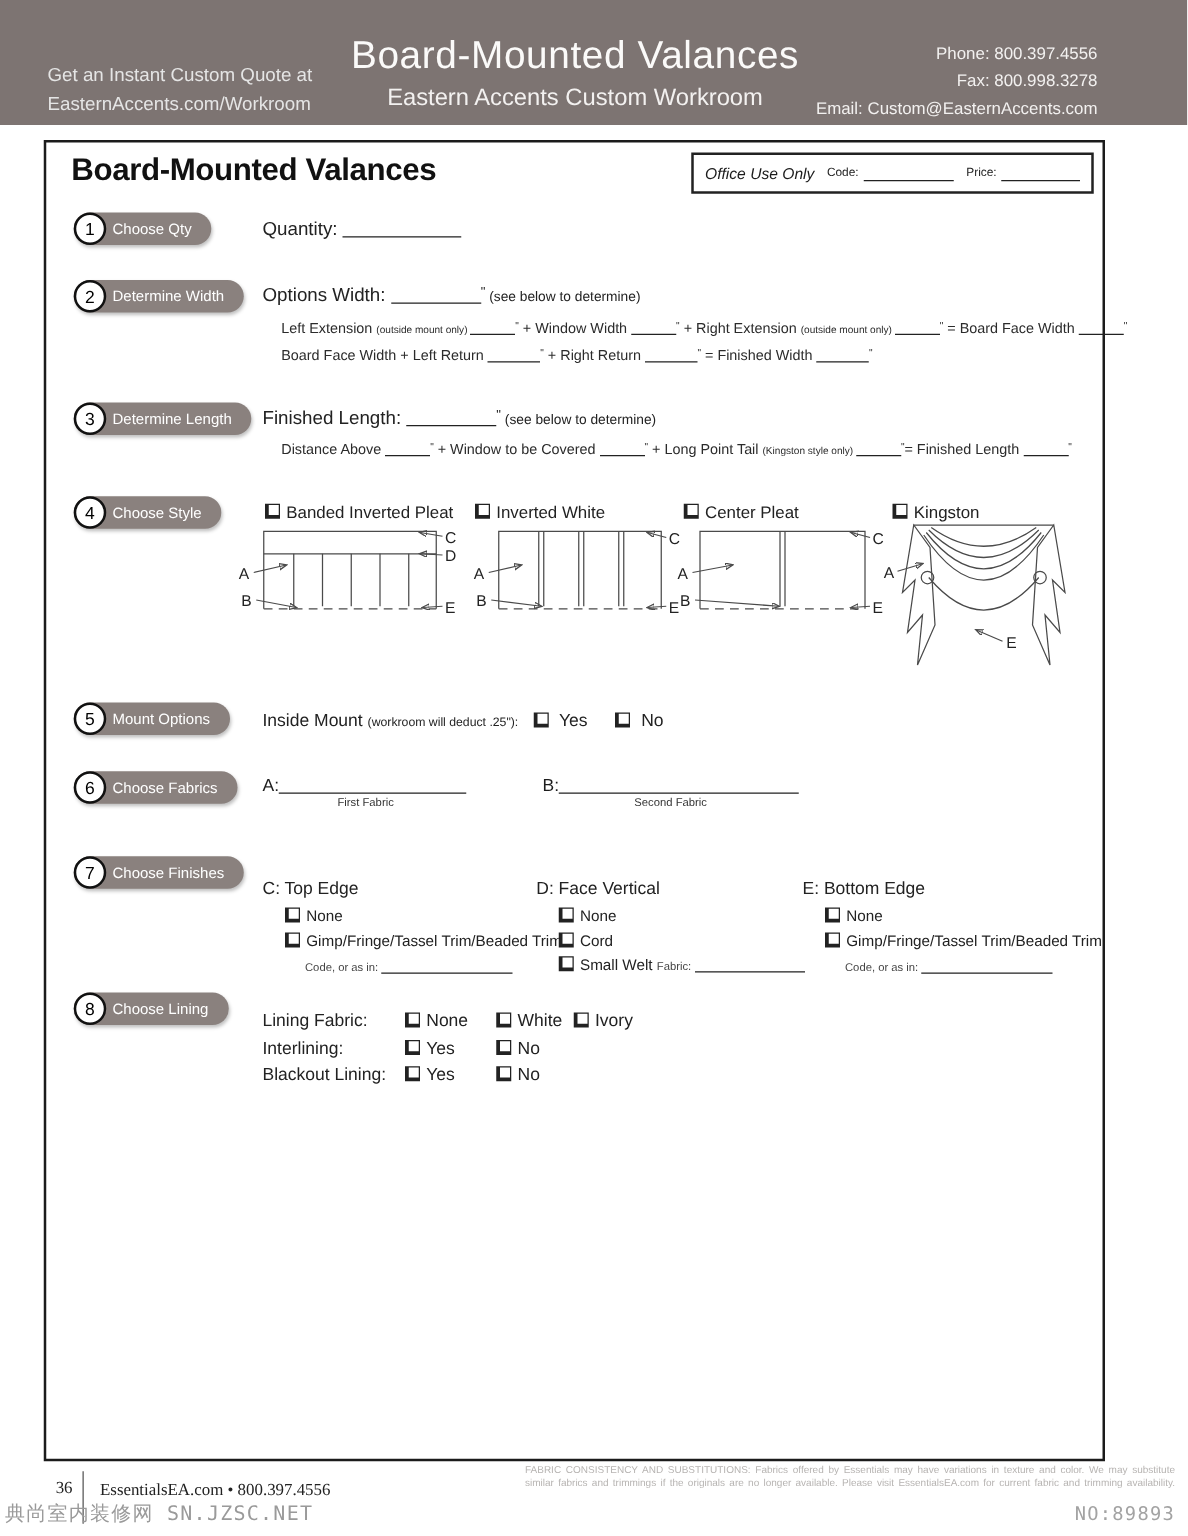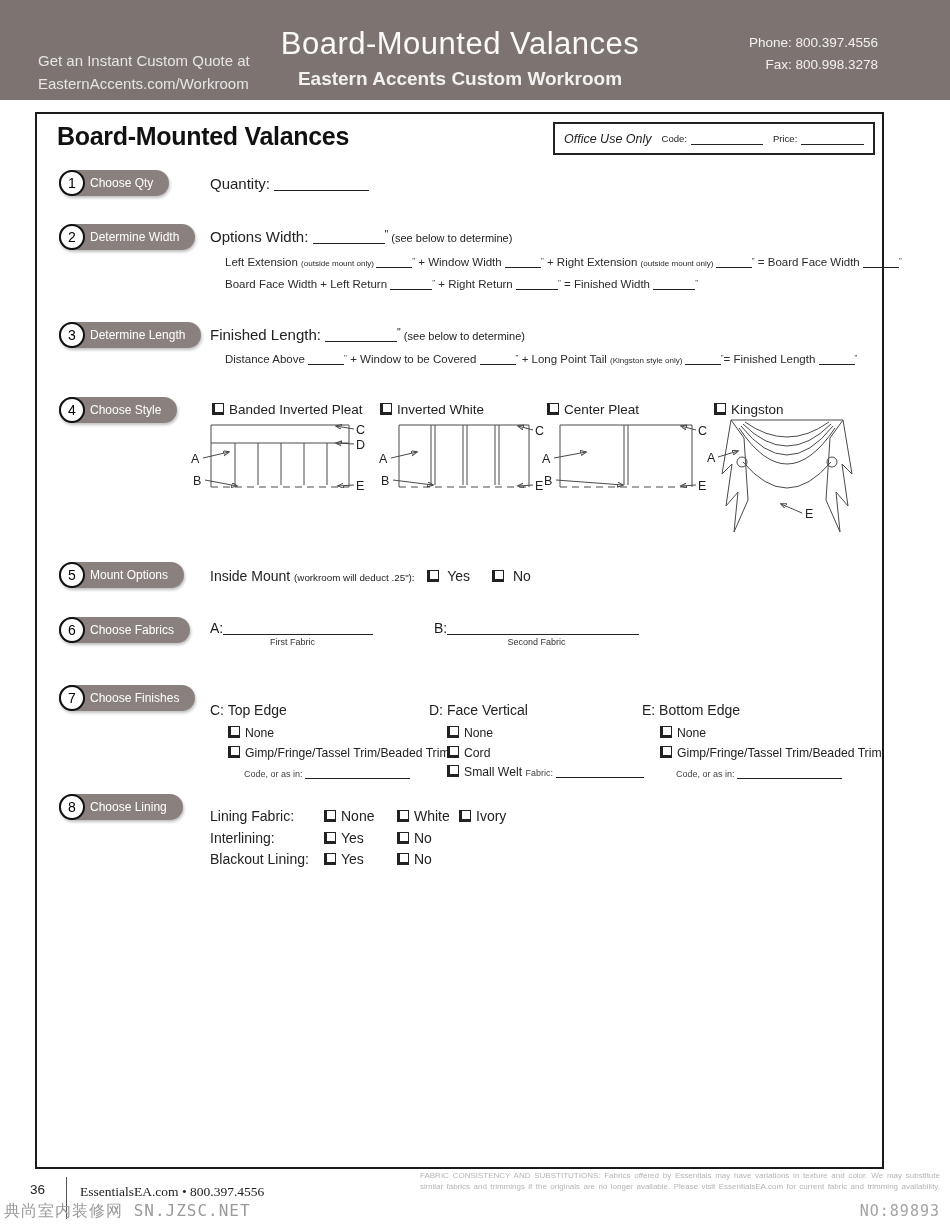--- a/index.html
+++ b/index.html
@@ -4,21 +4,21 @@
 <style>
   html,body{margin:0;padding:0;background:#fff;}
   #page{position:relative;width:950px;height:1229px;background:#ffffff;overflow:hidden;
         font-family:"Liberation Sans",sans-serif;color:#1c1c1c;}
   
   .topbar{position:absolute;left:0;top:0;width:950px;height:100px;background:#7d7472;}
   .quote{position:absolute;left:38px;top:49px;font-size:15px;line-height:23px;color:#e5e5e5;}
   .banner-title{position:absolute;left:200px;top:26px;width:520px;text-align:center;
                 font-size:31px;font-weight:400;color:#fbfaf9;letter-spacing:.5px;}
   .banner-sub{position:absolute;left:200px;top:68px;width:520px;text-align:center;
-              font-size:19px;color:#f3f1f0;font-weight:bold;}
+              font-size:19px;color:#f3f1f0;}
   .contact{position:absolute;right:72px;top:32px;text-align:right;font-size:13.5px;
            line-height:22px;color:#f3f1f0;}
   
   .paper{position:absolute;left:35px;top:112px;width:849px;height:1057px;
          border:2px solid #1b1b1b;box-sizing:border-box;background:#fff;}
   .form-title{position:absolute;left:20px;top:8px;font-size:25px;font-weight:600;
               letter-spacing:-.3px;color:#111;}
   .office-box{position:absolute;left:516px;top:8px;width:322px;height:33px;border:2px solid #222;
               box-sizing:border-box;display:flex;align-items:center;padding:0 9px;}
   .office-label{font-size:12.5px;margin-right:10px;white-space:nowrap;font-style:italic;}
@@ -53,22 +53,22 @@
   .s7col{position:absolute;}
   .s7head{font-size:14px;margin-bottom:6px;color:#222;margin-top:20px;}
   .s7item{font-size:12.2px;margin-left:18px;line-height:19.5px;white-space:nowrap;color:#222;}
   .s7code{font-size:9px;color:#444;margin-left:34px;margin-top:3px;white-space:nowrap;}
   .s7fab{font-size:9px;color:#444;}
   
   .s8row{font-size:14px;line-height:21.5px;white-space:nowrap;color:#222;}
   .s8label{display:inline-block;width:114px;}
   .s8opt{display:inline-block;}
   
-  .page-num{position:absolute;left:30px;top:1182px;width:28px;
-            font-family:Liberation Sans, sans-serif;font-size:13.5px;color:#222;}
+  .page-num{position:absolute;left:30px;top:1182px;width:28px;text-align:right;
+            font-family:Liberation Serif, serif;font-size:13.5px;color:#222;}
   .foot-divider{position:absolute;left:66px;top:1177px;width:1px;height:42px;background:#555;}
   .foot-site{position:absolute;left:80px;top:1184px;font-family:"Liberation Serif",serif;
              font-size:13.5px;color:#222;}
   .fineprint{position:absolute;right:10px;top:1171px;width:520px;font-size:8px;
              line-height:10.5px;color:#b7b4b2;text-align:justify;}
   .fineprint div{text-align:justify;-moz-text-align-last:justify;text-align-last:justify;}
   .wm-left{position:absolute;left:4px;top:1201px;font-family:"DejaVu Sans Mono",monospace;
            font-size:16px;letter-spacing:1px;color:#9a9a9a;}
   .wm-right{position:absolute;right:10px;top:1202px;font-family:"DejaVu Sans Mono",monospace;
             font-size:15px;letter-spacing:1px;color:#a3a3a3;}
@@ -81,20 +81,21 @@
   <div class="topbar">
     <div class="quote">
       <div>Get an Instant Custom Quote at</div>
       <div>EasternAccents.com/Workroom</div>
     </div>
     <div class="banner-title">Board-Mounted Valances</div>
     <div class="banner-sub">Eastern Accents Custom Workroom</div>
     <div class="contact">
       <div>Phone: 800.397.4556</div>
       <div>Fax: 800.998.3278</div>
+      <div>Email: Custom@EasternAccents.com</div>
     </div>
   </div>
 
   <div class="paper">
 
     <div class="form-title">Board-Mounted Valances</div>
 
     <div class="office-box">
       <span class="office-label">Office Use Only</span>
       <span class="office-small">Code:</span>

